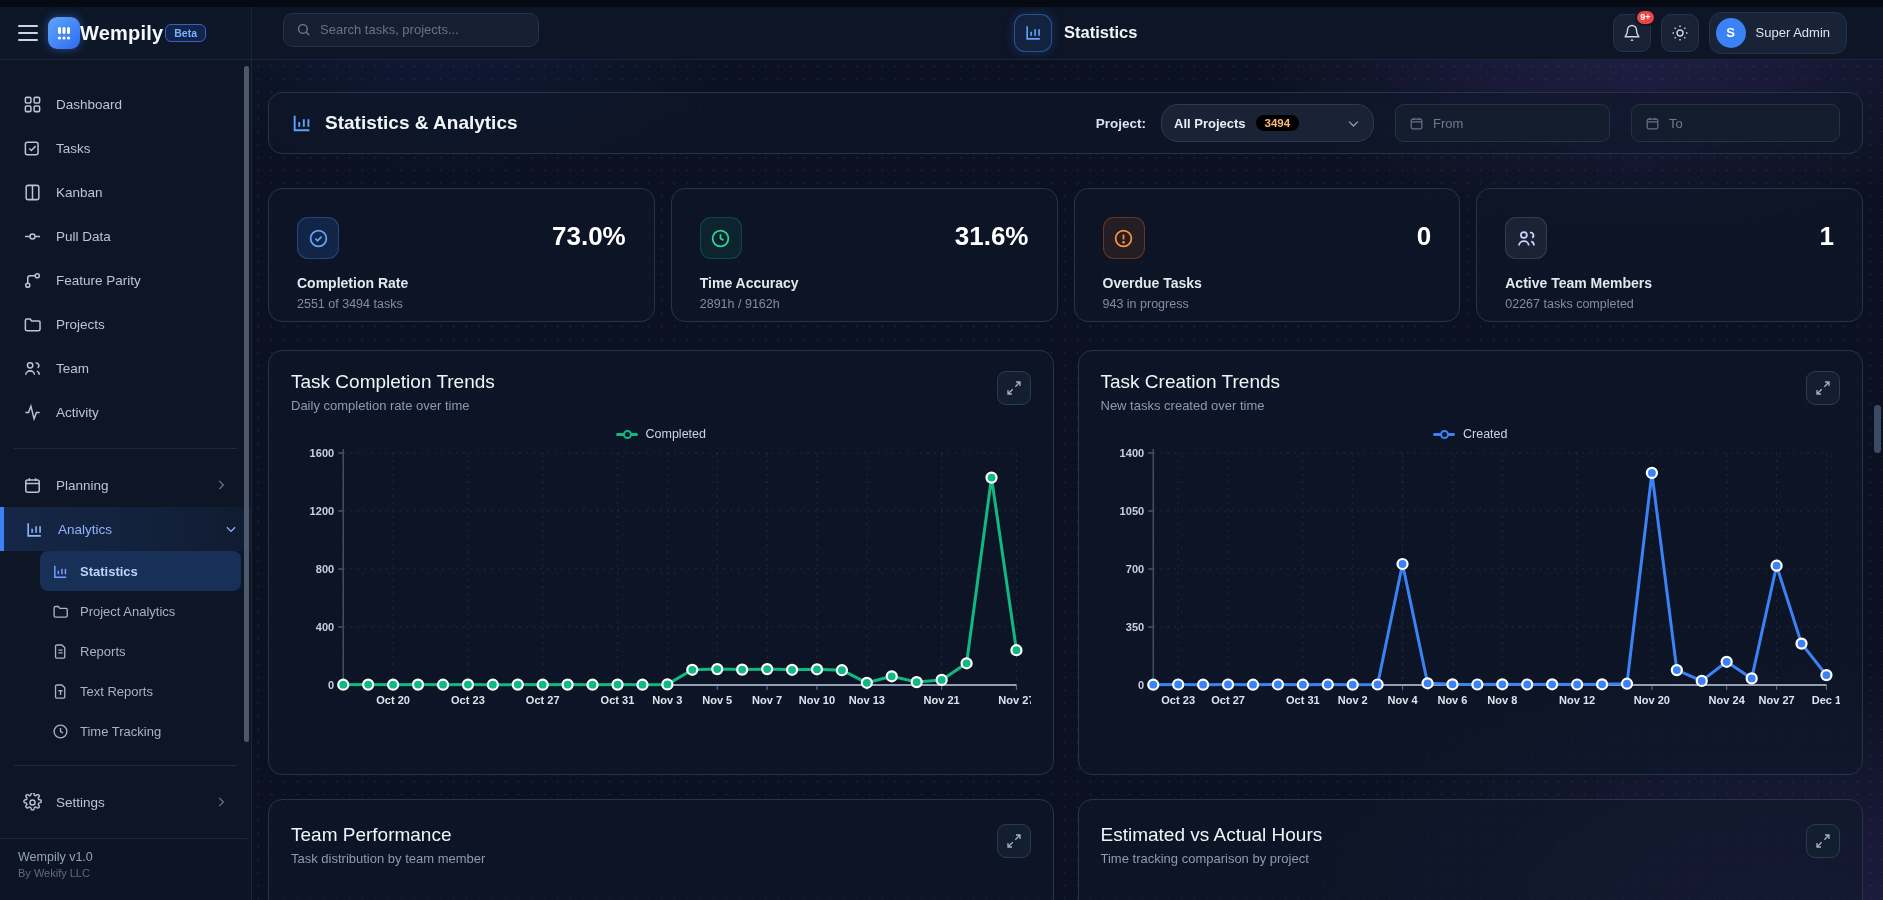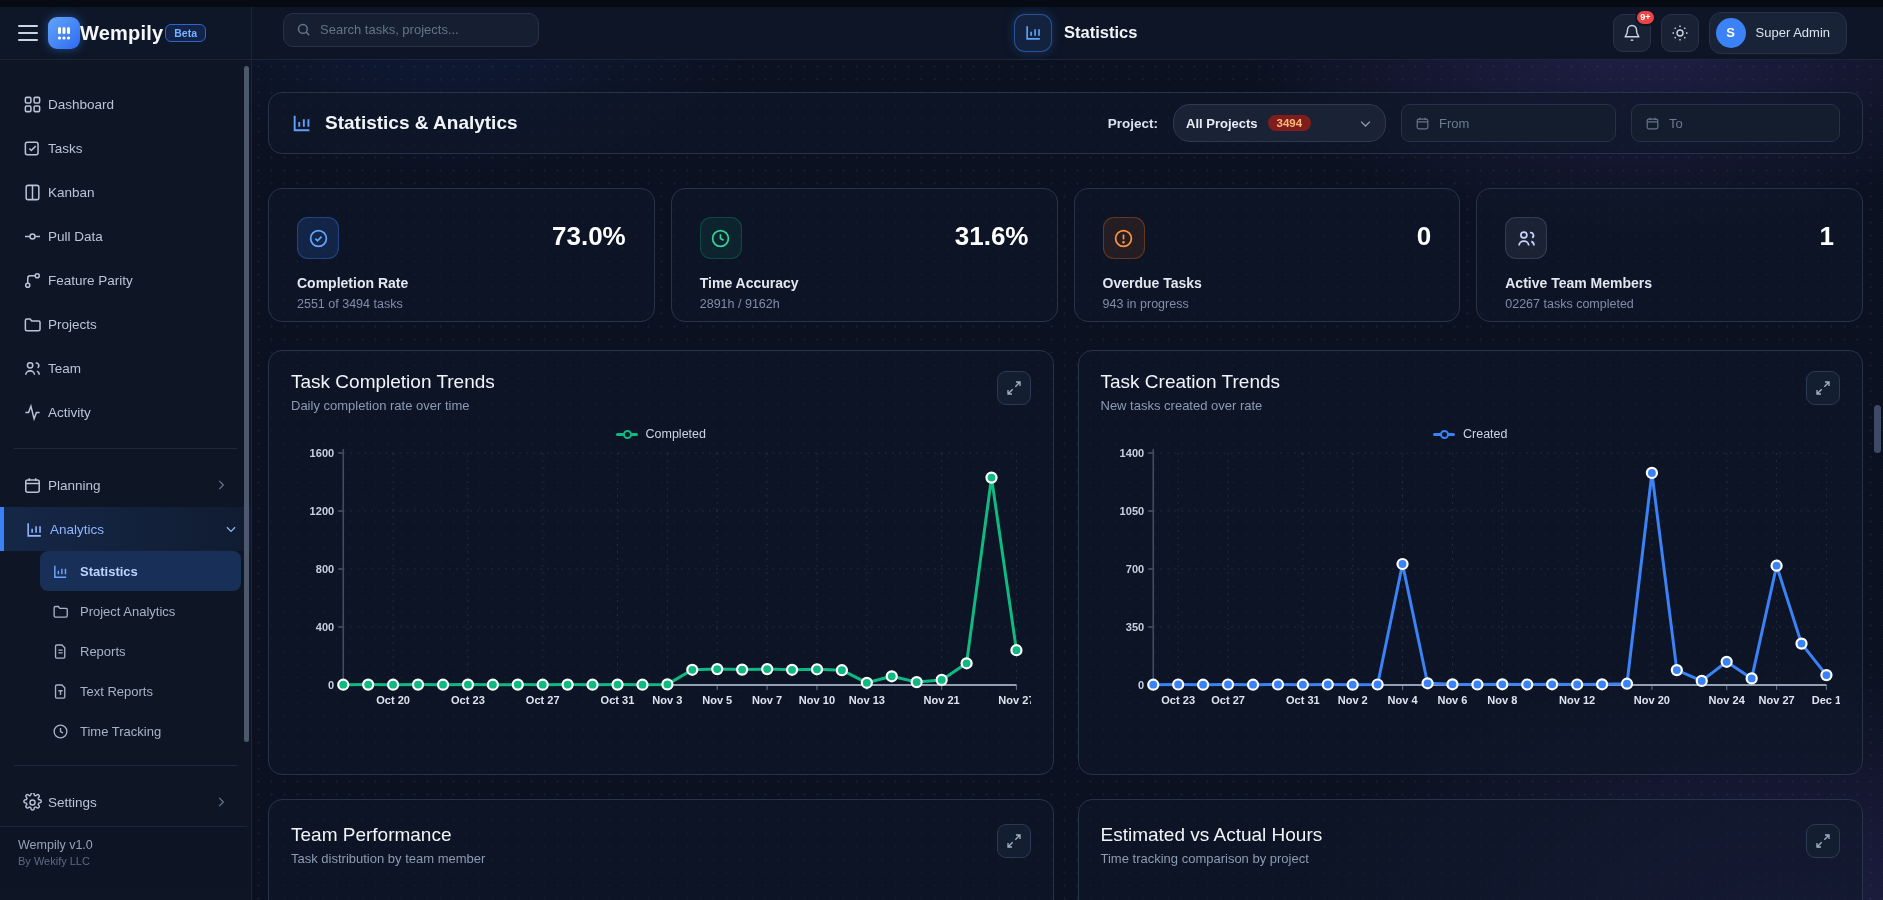--- a/index.html
+++ b/index.html
@@ -45,31 +45,31 @@
   .user-name { font-size:13px; color:#dbe3ee; }
 
   
   .shell { flex:1; display:flex; position:relative; min-height:0; }
 
   
   .sidebar { width:252px; flex:0 0 252px; background:#0e1626; border-right:1px solid #1b2739;
     position:relative; padding-top:22px; overflow:hidden; }
   .side-scroll { position:absolute; left:244px; top:6px; width:5px; height:676px; border-radius:3px;
     background:#5b6activity678; background:#59647a; opacity:.85; z-index:4; cursor:grab; }
-  .nav-item { height:44px; margin:0 10px; border-radius:10px; display:flex; align-items:center; gap:6px;
+  .nav-item { height:44px; margin:0 10px; border-radius:10px; display:flex; align-items:center; gap:14px;
     padding:0 13px; color:#b9c4d6; font-size:13.5px; cursor:pointer; }
   .nav-item .chev { margin-left:auto; color:#64748b; display:flex; }
   .nav-item.active-parent { margin:0; border-radius:0; padding-left:21px; border-left:4px solid #3b82f6;
     background:linear-gradient(90deg, rgba(59,130,246,.16), rgba(59,130,246,.05)); color:#8fb4fe; }
   .nav-item.active-parent .chev { color:#8fb4fe; }
   .sub-item { height:40px; margin:0 10px 0 40px; border-radius:8px; display:flex; align-items:center; gap:11px;
     padding:0 12px; color:#a6b2c5; font-size:13px; cursor:pointer; }
   .sub-item.active { background:rgba(59,130,246,.24); color:#bcd3fe; font-weight:700; }
   .divider { height:1px; background:#1d2940; margin:14px 14px; }
-  .side-footer { position:absolute; left:0; right:4px; bottom:12px; height:62px; background:#0d1424;
+  .side-footer { position:absolute; left:0; right:4px; bottom:0; height:62px; background:#0d1424;
     border-top:1px solid #1b2739; padding:11px 18px; z-index:3; }
   .side-footer .v { font-size:12.5px; color:#94a3b8; margin-bottom:3px; }
   .side-footer .c { font-size:11px; color:#5d6b81; }
 
   
   .content { flex:1; position:relative; overflow:hidden; padding:32px 20px 0 16px;
     background:
       radial-gradient(620px 320px at 85% -4%, rgba(86,66,165,.30), transparent 65%),
       radial-gradient(740px 400px at 94% 102%, rgba(86,66,165,.26), transparent 65%),
       radial-gradient(520px 280px at 12% -6%, rgba(30,64,150,.22), transparent 60%),
@@ -80,25 +80,25 @@
   .card { position:relative; background:rgba(15,23,42,.60); border:1px solid #273448; border-radius:14px; }
 
   .head-card { height:62px; display:flex; align-items:center; justify-content:space-between; padding:8px 22px; }
   .hc-left { display:flex; align-items:center; gap:12px; }
   .hc-title { font-size:19px; font-weight:800; color:#f1f5f9; }
   .hc-right { display:flex; align-items:center; gap:15px; }
   .proj-label { font-size:13.5px; font-weight:700; color:#dbe3ee; }
   .select { width:213px; height:38px; background:#1a2336; border:1px solid #2e3a52; border-radius:17px;
     display:flex; align-items:center; gap:10px; padding:0 12px; cursor:pointer; }
   .select .val { font-size:13px; font-weight:600; color:#e8edf5; }
-  .count-badge { background:#7f1d1d; color:#fdba74; font-size:11.5px; font-weight:700; padding:2px 9px;
+  .count-badge { background:#000000; color:#fdba74; font-size:11.5px; font-weight:700; padding:2px 9px;
     border-radius:99px; }
   .select .chev { margin-left:auto; color:#8b9bb4; display:flex; }
   .date-input { height:38px; background:#141d2e; border:1px solid #263248; border-radius:9px;
-    display:flex; align-items:center; gap:9px; padding:0 13px; color:#6b7a93; font-size:13px; cursor:pointer; }
+    display:flex; align-items:center; gap:9px; padding:0 13px; color:#6b7a93; font-size:13px; cursor:pointer;margin-left:6px; }
   .date-from { width:215px; } .date-to { width:209px; }
 
   .stats-row { display:grid; grid-template-columns:repeat(4,1fr); gap:16px; margin-top:34px; }
   .stat-card { height:134px; padding:28px; }
   .stat-top { display:flex; align-items:flex-start; }
   .stat-ico { width:42px; height:42px; border-radius:11px; display:flex; align-items:center; justify-content:center; }
   .si-blue   { background:rgba(59,130,246,.16); border:1px solid rgba(59,130,246,.35); color:#60a5fa; }
   .si-green  { background:rgba(16,185,129,.10); border:1px solid rgba(16,185,129,.25); color:#34d399; }
   .si-orange { background:rgba(249,115,22,.10); border:1px solid rgba(249,115,22,.3); color:#fb923c; }
   .si-purple { background:rgba(148,163,184,.10); border:1px solid rgba(148,163,184,.2); color:#c7d2fe; }
@@ -541,21 +541,21 @@
               <circle cx="647.6" cy="236.9" r="5" fill="#10b981" stroke="#ffffff" stroke-width="2.2"></circle>
               <circle cx="672.4" cy="220.3" r="5" fill="#10b981" stroke="#ffffff" stroke-width="2.2"></circle>
               <circle cx="697.2" cy="34.6" r="5" fill="#10b981" stroke="#ffffff" stroke-width="2.2"></circle>
               <circle cx="722.0" cy="207.2" r="5" fill="#10b981" stroke="#ffffff" stroke-width="2.2"></circle>
             </svg>
         </div>
         <div class="card chart-card">
           <div class="cc-head">
             <div>
               <div class="cc-title">Task Creation Trends</div>
-              <div class="cc-sub">New tasks created over rate</div>
+              <div class="cc-sub">New tasks created over time</div>
             </div>
             <button class="expand-btn">
               <svg width="16" height="16" viewBox="0 0 24 24" fill="none" stroke="currentColor" stroke-width="2">
                   <path d="M15 3h6v6M9 21H3v-6M21 3l-7 7M3 21l7-7"></path>
                 </svg>
             </button>
           </div>
           <div class="legend">
             <span class="lg-line" style="background: rgb(59, 130, 246); color: rgb(59, 130, 246);">
                 <span class="lg-dot"></span>

